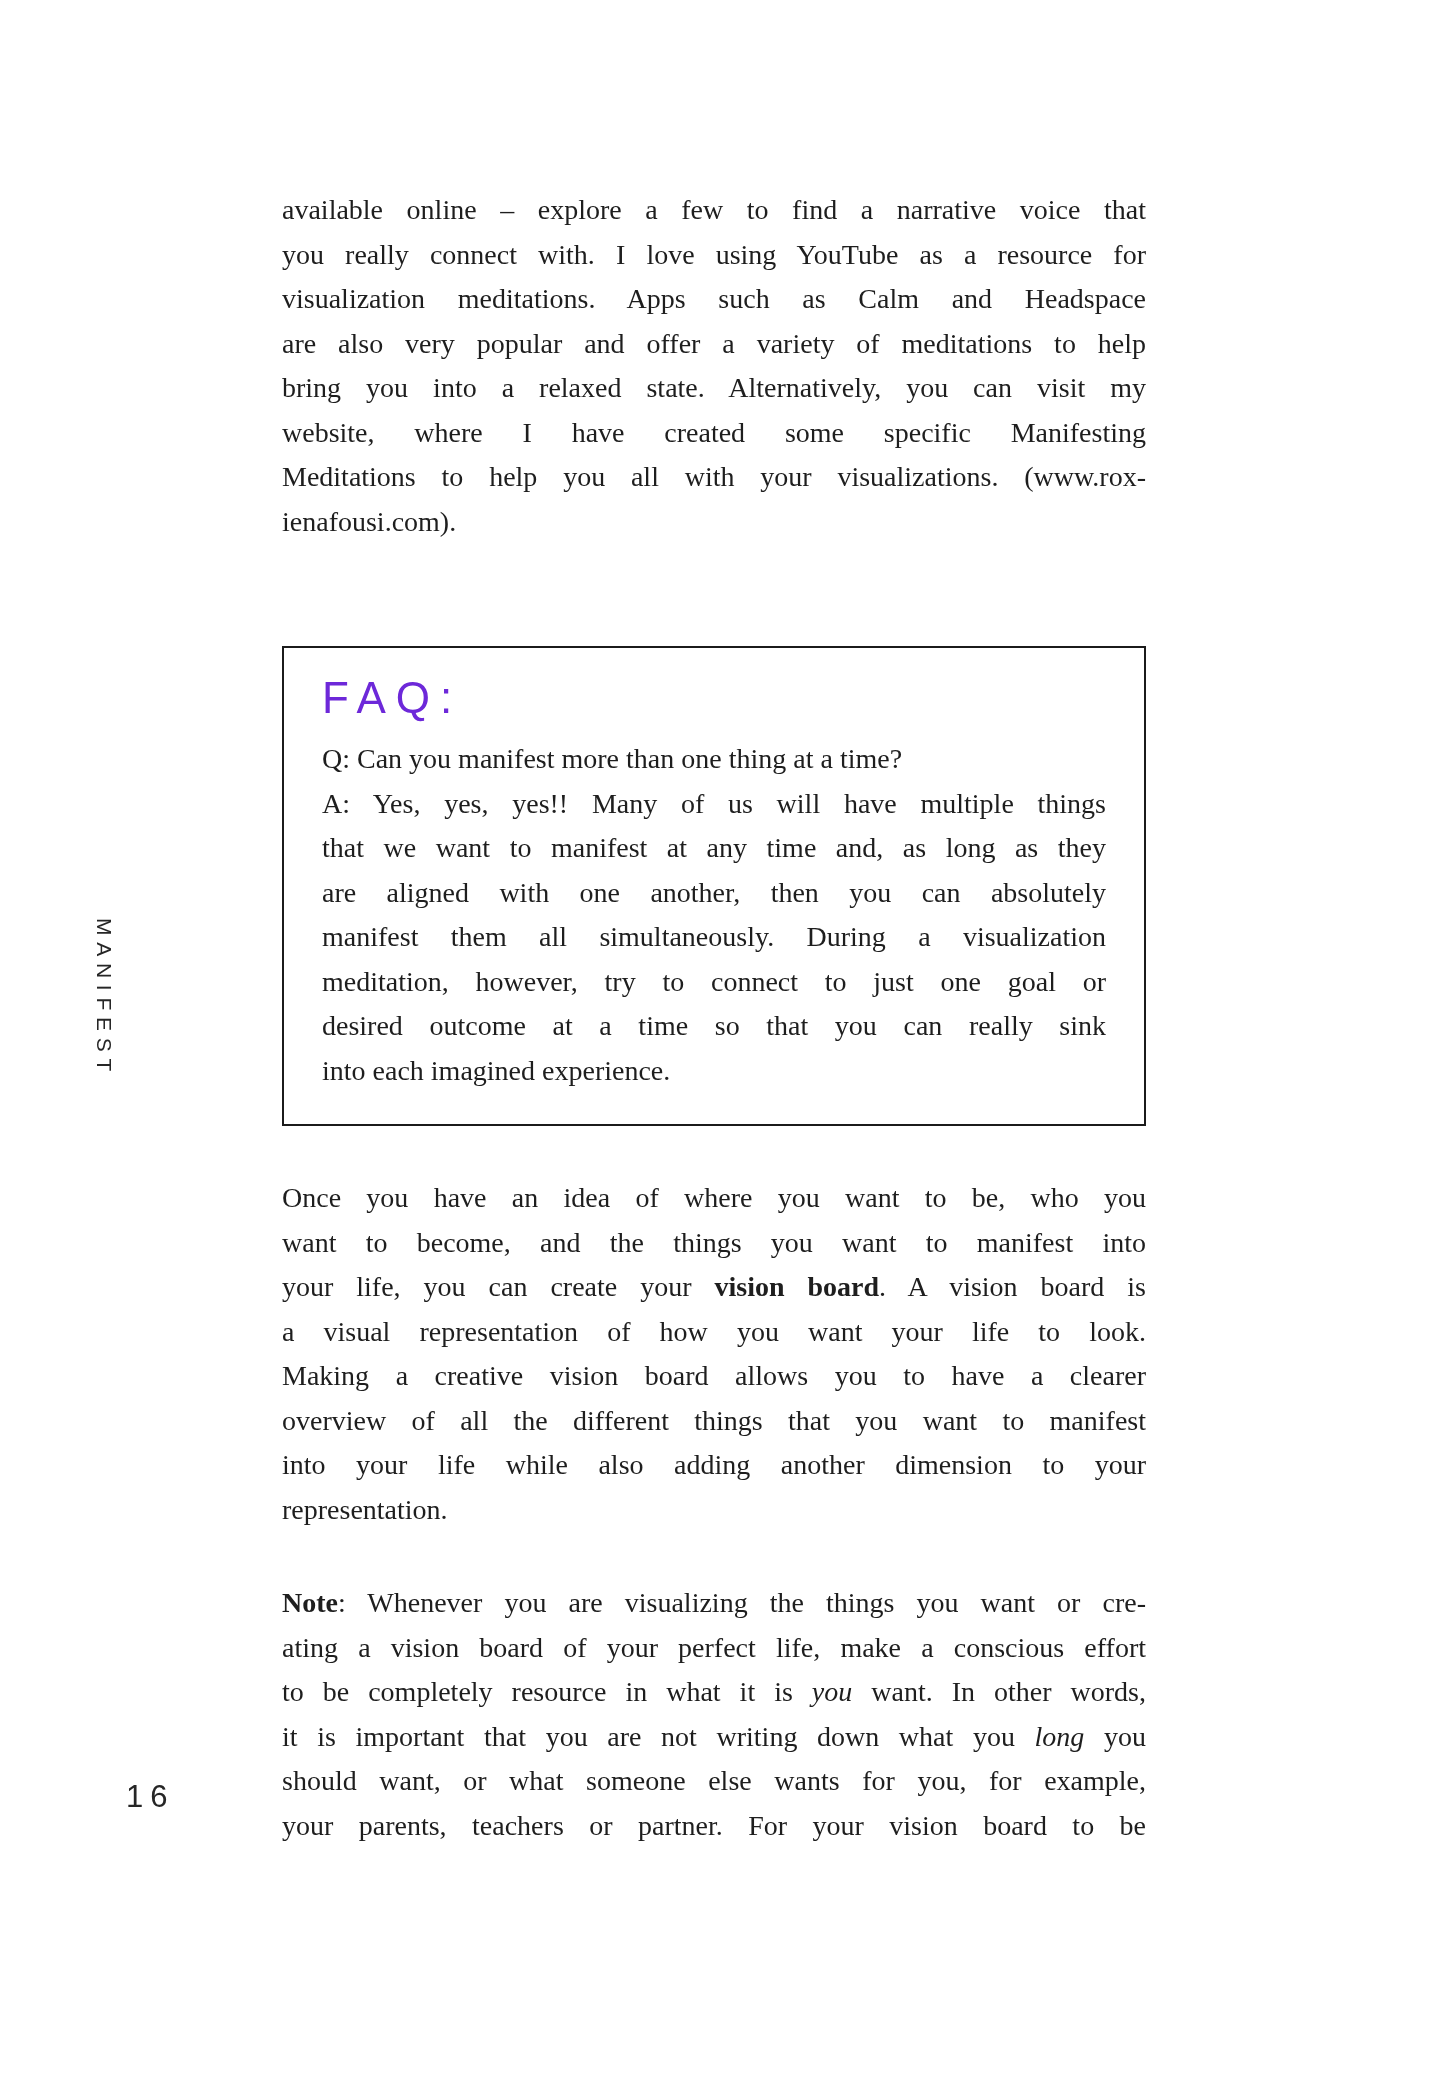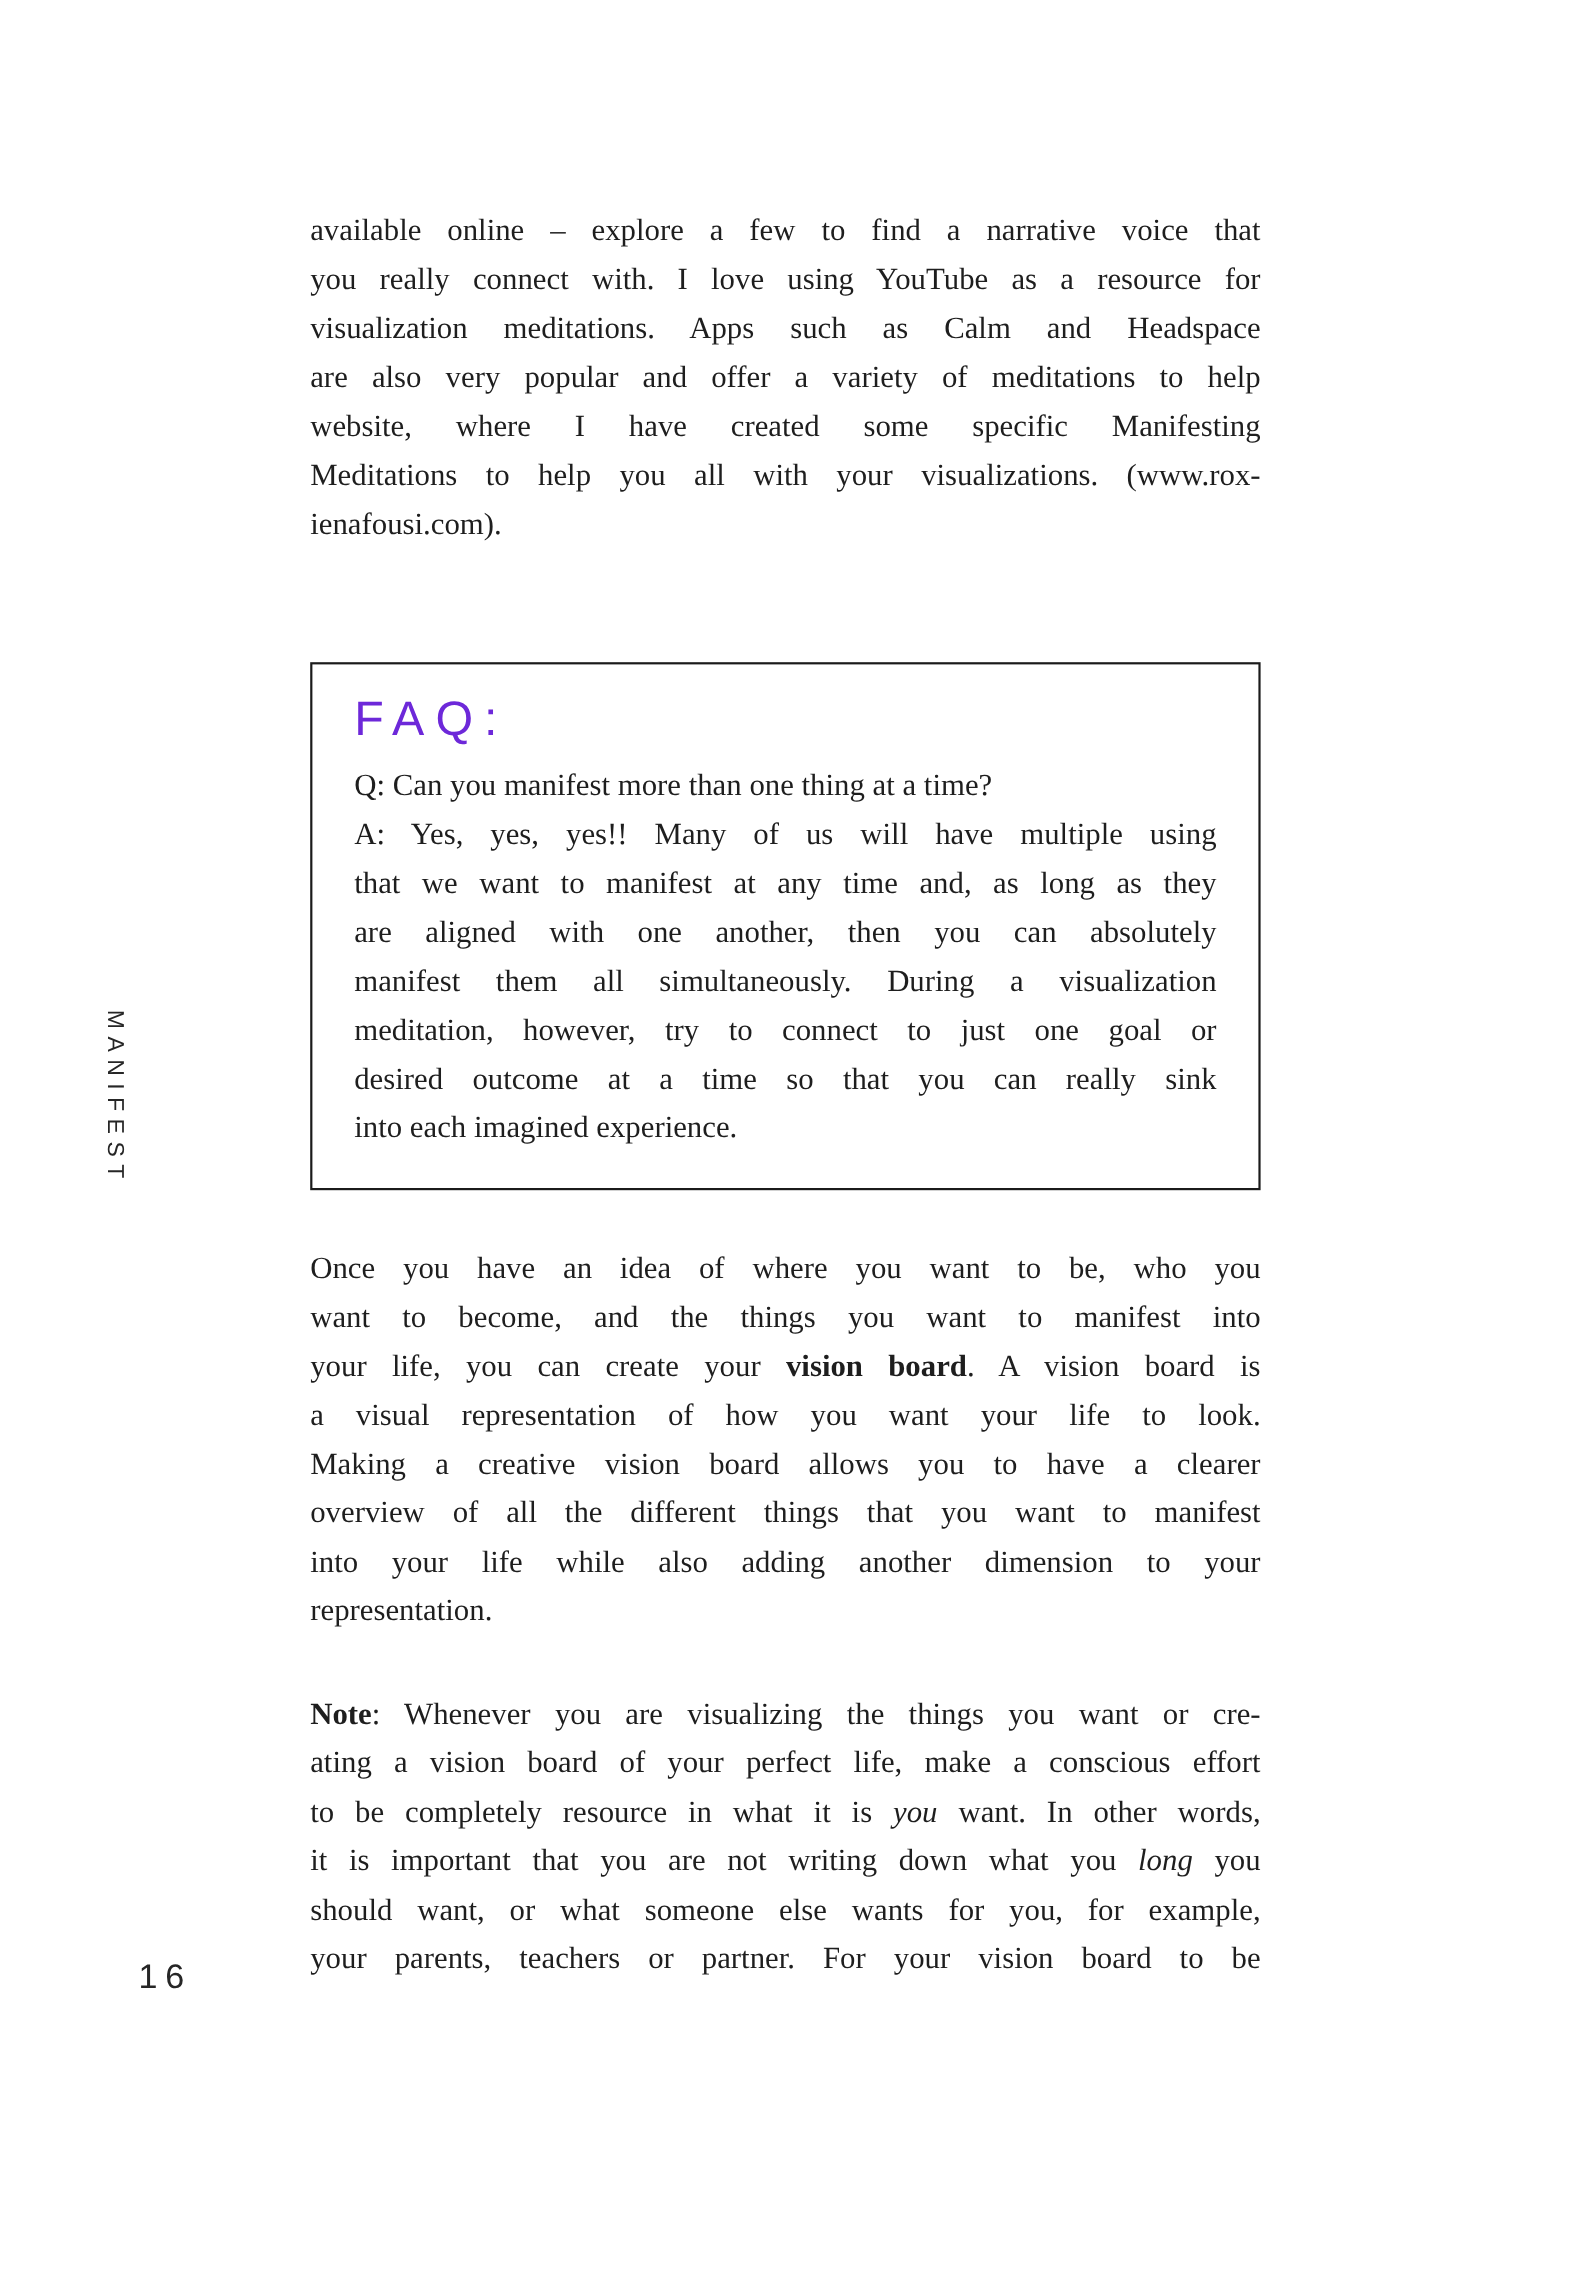--- a/index.html
+++ b/index.html
@@ -82,29 +82,30 @@
 
   <div class="page-number">16</div>
 
   <div class="column">
 
     <div class="para">
       <div class="ln">available online – explore a few to find a narrative voice that</div>
       <div class="ln">you really connect with. I love using YouTube as a resource for</div>
       <div class="ln">visualization meditations. Apps such as Calm and Headspace</div>
       <div class="ln">are also very popular and offer a variety of meditations to help</div>
+      <div class="ln">bring you into a relaxed state. Alternatively, you can visit my</div>
       <div class="ln">website, where I have created some specific Manifesting</div>
       <div class="ln">Meditations to help you all with your visualizations. (www.rox-</div>
       <div class="ln last">ienafousi.com).</div>
     </div>
 
     <div class="faq-box">
       <div class="faq-heading">FAQ:</div>
       <div class="ln last">Q: Can you manifest more than one thing at a time?</div>
-      <div class="ln">A: Yes, yes, yes!! Many of us will have multiple using</div>
+      <div class="ln">A: Yes, yes, yes!! Many of us will have multiple things</div>
       <div class="ln">that we want to manifest at any time and, as long as they</div>
       <div class="ln">are aligned with one another, then you can absolutely</div>
       <div class="ln">manifest them all simultaneously. During a visualization</div>
       <div class="ln">meditation, however, try to connect to just one goal or</div>
       <div class="ln">desired outcome at a time so that you can really sink</div>
       <div class="ln last">into each imagined experience.</div>
     </div>
 
     <div class="para para-vision">
       <div class="ln">Once you have an idea of where you want to be, who you</div>

